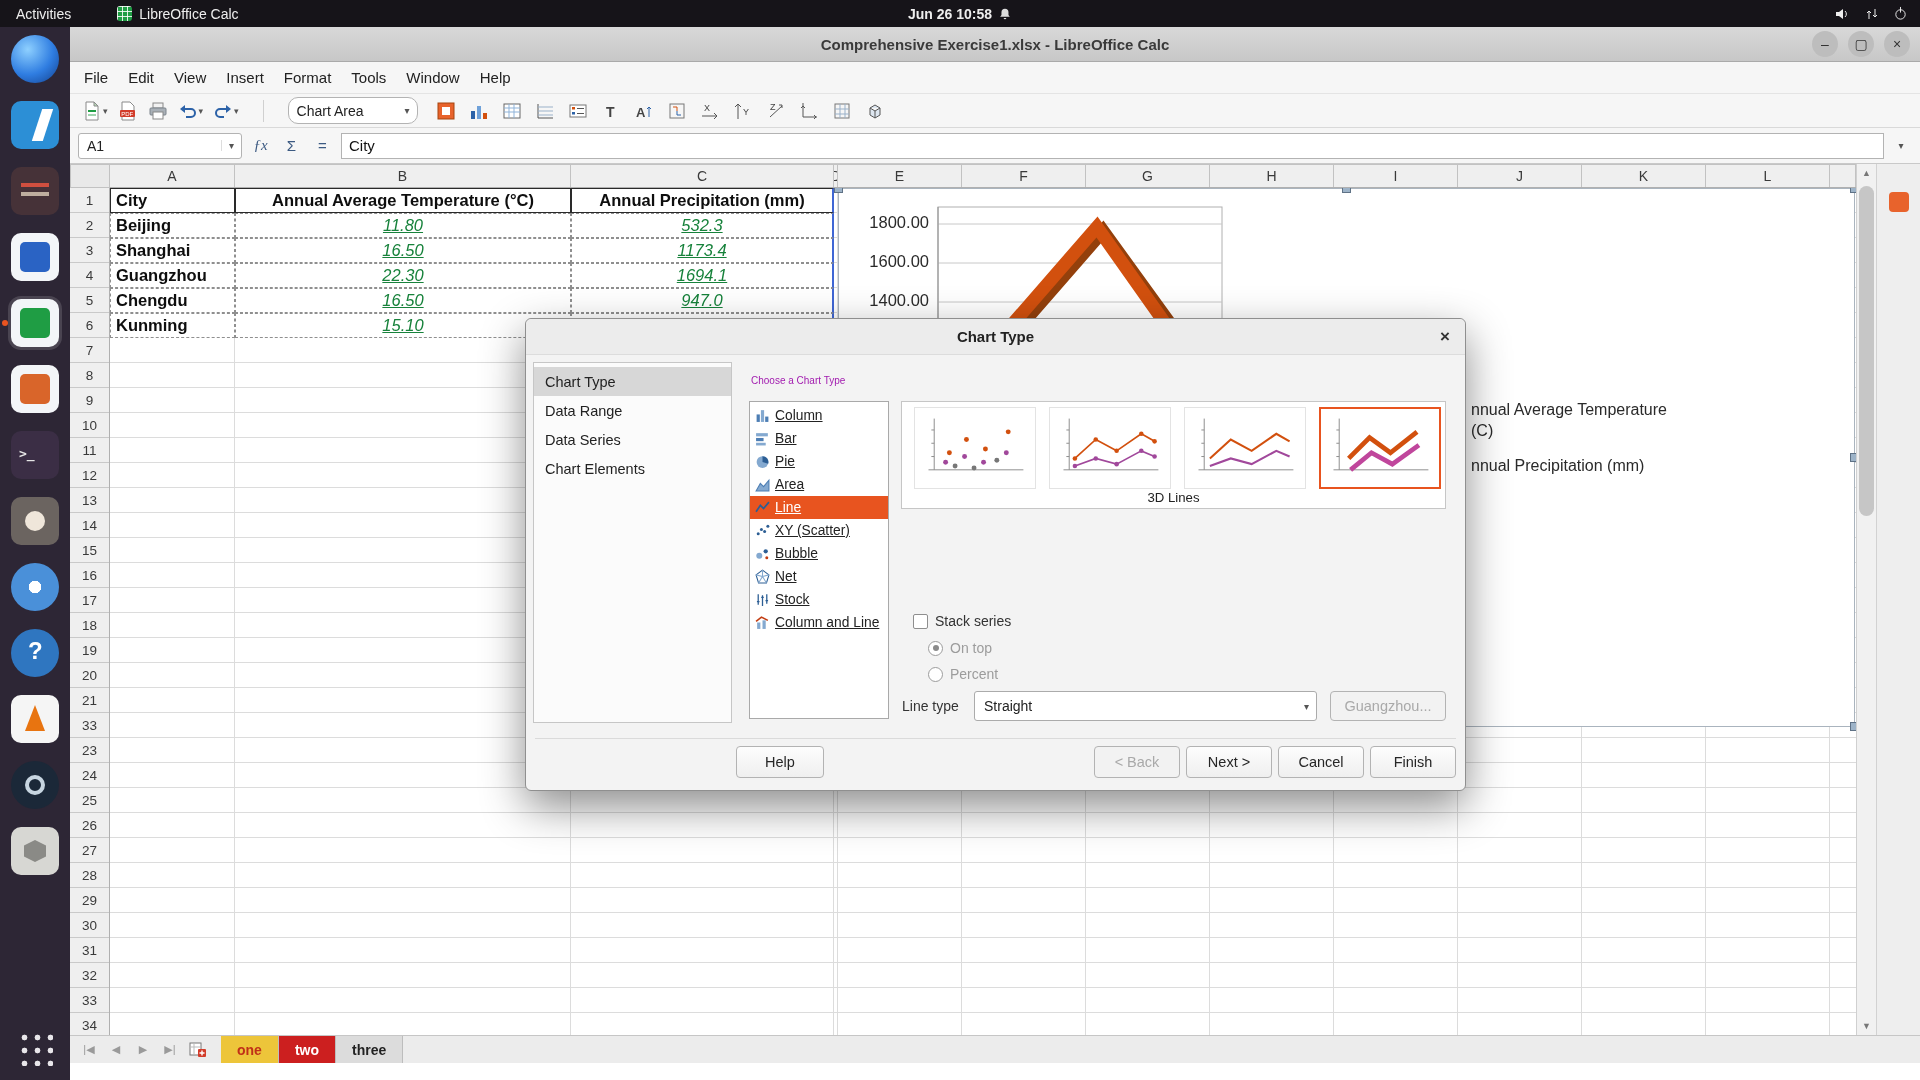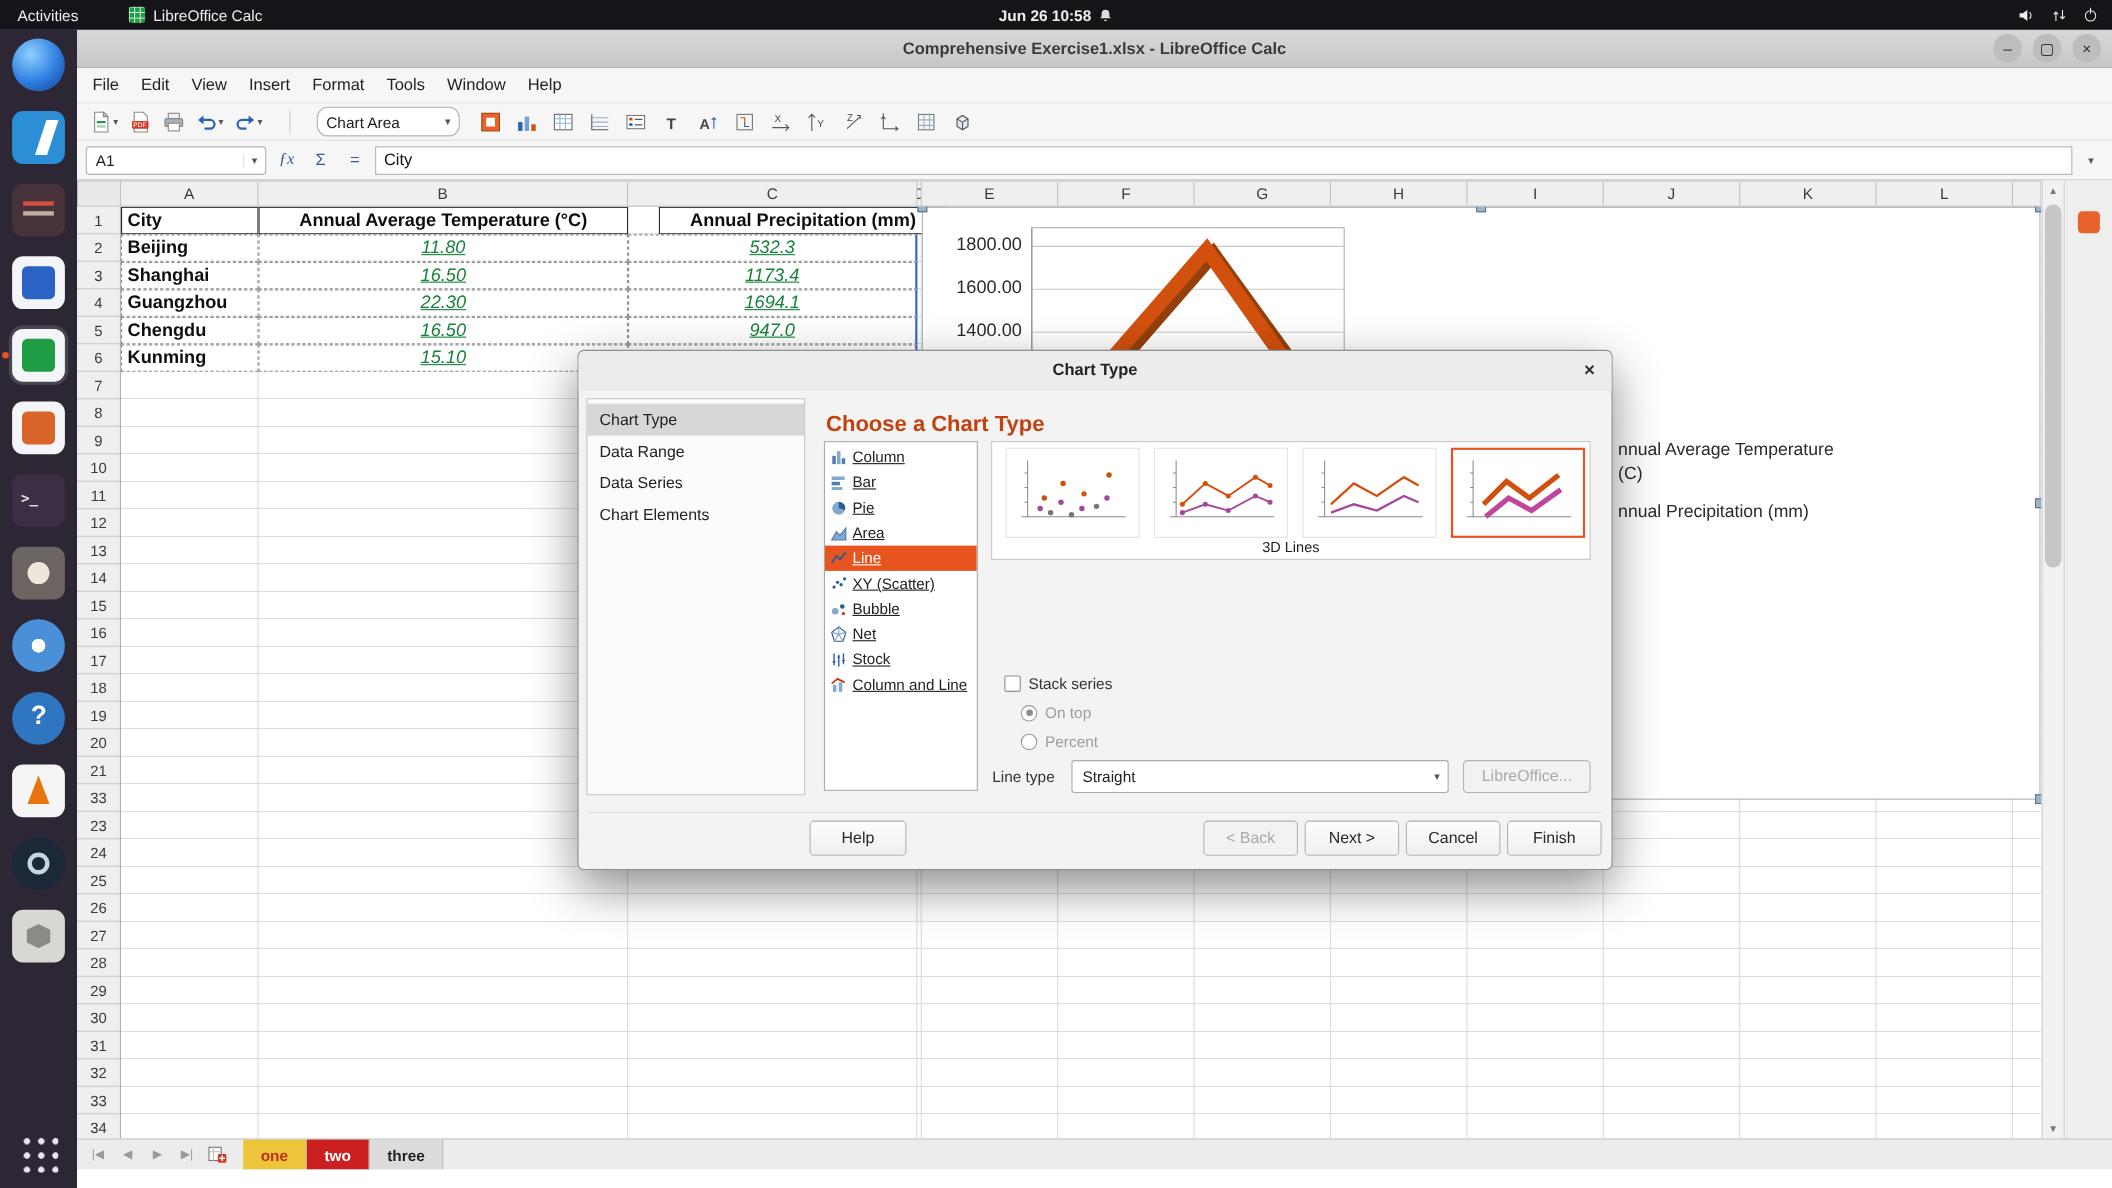--- a/index.html
+++ b/index.html
@@ -105,21 +105,21 @@
   .stab { display:flex; align-items:center; padding:0 16px; font-size:14px; font-weight:700; border-right:1px solid #bdbdbd; height:100%; }
   .statusbar { position:absolute; left:0; top:1036px; width:1850px; height:17px; background:#f2f2f2; border-top:1px solid #cdcdcd; font-size:13px; color:#333; display:flex; align-items:center; padding-left:10px; }
 
   
   .dialog { position:absolute; left:525px; top:318px; width:941px; height:473px; background:#f3f3f3; border:1px solid #8f8f8f; border-radius:6px; box-shadow:0 16px 44px rgba(0,0,0,.45); z-index:50; }
   .dtitle { position:absolute; left:0; top:0; right:0; height:36px; border-bottom:1px solid #dcdcdc; background:#ececec; border-radius:6px 6px 0 0; display:flex; align-items:center; justify-content:center; font-weight:700; font-size:15px; color:#222; }
   .dclose { position:absolute; right:8px; top:6px; width:24px; height:24px; display:flex; align-items:center; justify-content:center; font-size:17px; color:#333; border-radius:4px; }
   .dnav { position:absolute; left:7px; top:43px; width:199px; height:361px; background:#fbfbfb; border:1px solid #c6c6c6; padding-top:4px; }
   .step { height:29px; display:flex; align-items:center; padding-left:11px; font-size:14.5px; color:#222; }
   .step.sel { background:#d7d7d7; }
-  .dheading { position:absolute; left:225px; top:56px; font-weight:700; font-size:20px; color:#c2410c; }
+  .dheading { position:absolute; left:225px; top:56px; font-weight:400; font-size:10px; color:#a21caf; }
   .dtypes { position:absolute; left:223px; top:82px; width:140px; height:318px; background:#fff; border:1px solid #a9a9a9; padding-top:2px; overflow:hidden; }
   .typerow { height:23px; display:flex; align-items:center; gap:5px; padding-left:5px; font-size:13.8px; color:#222;text-decoration:underline; }
   .typerow.sel { background:#e8541f; color:#fff; }
   .tic { width:15px; height:15px; display:inline-flex; }
   .tic svg { width:15px; height:15px; }
   .dsubs { position:absolute; left:375px; top:82px; width:545px; height:108px; background:#fff; border:1px solid #c6c6c6; }
   .subrow { position:absolute; left:0; top:5px; display:flex; gap:13px; padding-left:12px; }
   .thumb { width:122px; height:82px; background:#fff; border:1px solid #e3e3e3; display:flex; align-items:center; justify-content:center; }
   .thumb.sel { border:2px solid #e8541f; }
   .subcaption { position:absolute; left:0; right:0; bottom:3px; text-align:center; font-size:13.2px; color:#222; }
@@ -425,21 +425,21 @@
           <div class="vline" style="left: 1099px;"></div>
           <div class="vline" style="left: 1223px;"></div>
           <div class="vline" style="left: 1347px;"></div>
           <div class="vline" style="left: 1471px;"></div>
           <div class="vline" style="left: 1595px;"></div>
           <div class="vline" style="left: 1719px;"></div>
         </div>
       <div id="tablelayer">
           <div class="tcell thead c0" style="left: 0px; width: 125px; top: 0px;">City</div>
           <div class="tcell thead c1" style="left: 125px; width: 336px; top: 0px;">Annual Average Temperature (°C)</div>
-          <div class="tcell thead c2" style="left: 461px; width: 263px; top: 0px; margin-left: 28px;">Annual Precipitation (mm)</div>
+          <div class="tcell thead c2" style="left: 461px; width: 263px; top: 0px;">Annual Precipitation (mm)</div>
           <div class="tcell city c0" style="left: 0px; width: 125px; top: 25px;">Beijing</div>
           <div class="tcell num c1" style="left: 125px; width: 336px; top: 25px;">11.80</div>
           <div class="tcell num c2" style="left: 461px; width: 263px; top: 25px;">532.3</div>
           <div class="tcell city c0" style="left: 0px; width: 125px; top: 50px;">Shanghai</div>
           <div class="tcell num c1" style="left: 125px; width: 336px; top: 50px;">16.50</div>
           <div class="tcell num c2" style="left: 461px; width: 263px; top: 50px;">1173.4</div>
           <div class="tcell city c0" style="left: 0px; width: 125px; top: 75px;">Guangzhou</div>
           <div class="tcell num c1" style="left: 125px; width: 336px; top: 75px;">22.30</div>
           <div class="tcell num c2" style="left: 461px; width: 263px; top: 75px;">1694.1</div>
           <div class="tcell city c0" style="left: 0px; width: 125px; top: 100px;">Chengdu</div>
@@ -684,21 +684,21 @@
     </label>
     <label class="opt percent disabled">
       <span class="radio"></span>
       <span>Percent</span>
     </label>
     <span class="ltlabel">Line type</span>
     <span class="ltcombo">
       <span>Straight</span>
       <span class="combo-caret">▾</span>
     </span>
-    <span class="btn propbtn disabled">LibreOffice...</span>
+    <span class="btn propbtn disabled">Guangzhou...</span>
     <div class="dfootline"></div>
     <span class="btn bhelp">Help</span>
     <span class="btn bback disabled">&lt; Back</span>
     <span class="btn bnext">Next &gt;</span>
     <span class="btn bcancel">Cancel</span>
     <span class="btn bfinish">Finish</span>
   </div>
 
 </div>
 

